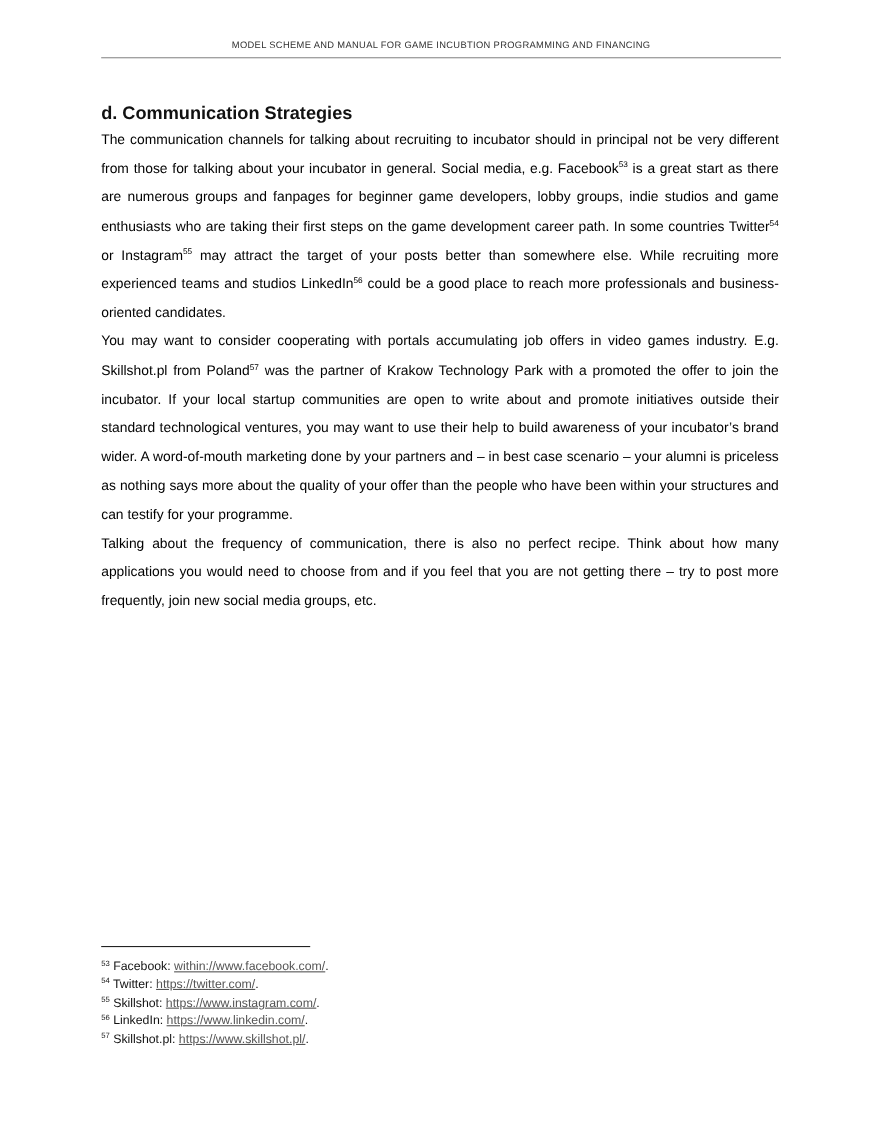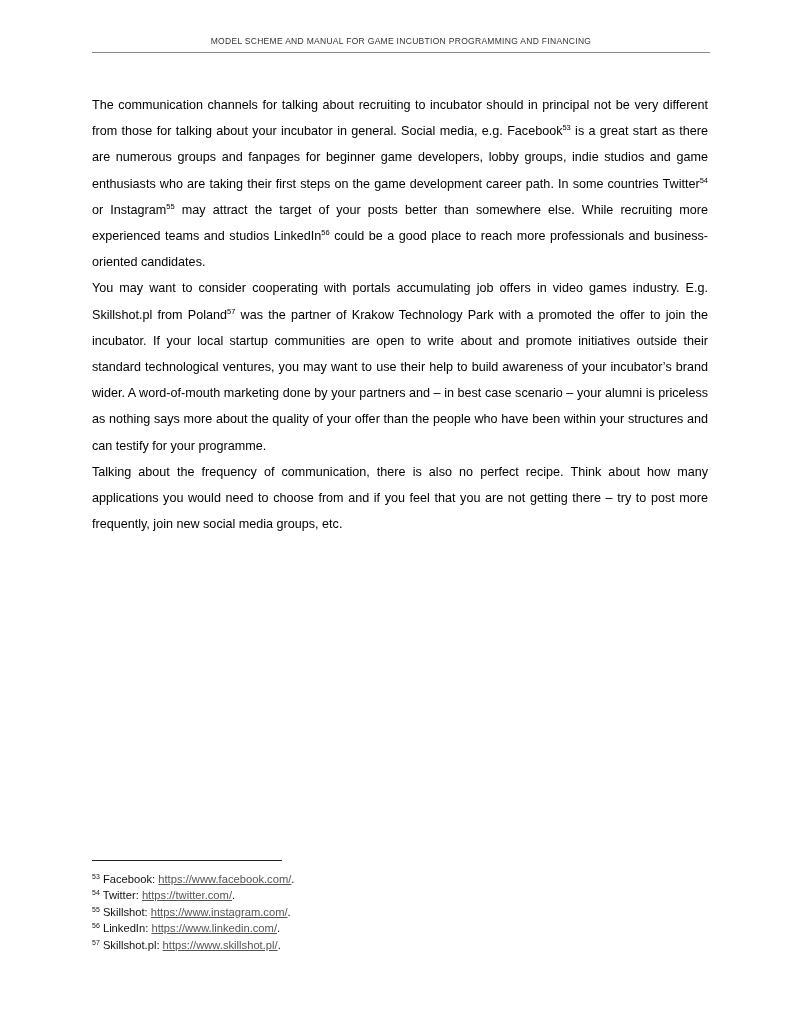--- a/index.html
+++ b/index.html
@@ -16,27 +16,28 @@
   .footnotes sup { font-size: 7px; vertical-align: 4px; }
   .footer { position: absolute; right: 92px; top: 990px; font-size: 9.5px; letter-spacing: 0.2px; color: #222; margin-top: 48px; }
 </style>
 </head>
 <body>
 
 <div class="header">MODEL SCHEME AND MANUAL FOR GAME INCUBTION PROGRAMMING AND FINANCING</div>
 <div class="header-rule"></div>
 
 <div class="content">
+  <h2>d. Communication Strategies</h2>
   <p><span>The communication channels for talking about recruiting to incubator should in principal not be very different from those for talking about your incubator in general. Social media, e.g. Facebook</span><sup>53</sup><span> is a great start as there are numerous groups and fanpages for beginner game developers, lobby groups, indie studios and game enthusiasts who are taking their first steps on the game development career path. In some countries Twitter</span><sup>54</sup><span> or Instagram</span><sup>55</sup><span> may attract the target of your posts better than somewhere else. While recruiting more experienced teams and studios LinkedIn</span><sup>56</sup><span> could be a good place to reach more professionals and business-oriented candidates.</span></p>
   <p><span>You may want to consider cooperating with portals accumulating job offers in video games industry. E.g. Skillshot.pl from Poland</span><sup>57</sup><span> was the partner of Krakow Technology Park with a promoted the offer to join the incubator. If your local startup communities are open to write about and promote initiatives outside their standard technological ventures, you may want to use their help to build awareness of your incubator’s brand wider. A word-of-mouth marketing done by your partners and – in best case scenario – your alumni is priceless as nothing says more about the quality of your offer than the people who have been within your structures and can testify for your programme.</span></p>
   <p>Talking about the frequency of communication, there is also no perfect recipe. Think about how many applications you would need to choose from and if you feel that you are not getting there – try to post more frequently, join new social media groups, etc.</p>
 </div>
 
 <div class="fn-rule"></div>
 <div class="footnotes">
-  <div><sup>53</sup> <span>Facebook: </span><a>https://www.facebook.com/</a><span>.</span></div>
+  <div><sup>53</sup> <span>Facebook: </span><a>within://www.facebook.com/</a><span>.</span></div>
   <div><sup>54</sup> <span>Twitter: </span><a>https://twitter.com/</a><span>.</span></div>
   <div><sup>55</sup> <span>Skillshot: </span><a>https://www.instagram.com/</a><span>.</span></div>
   <div><sup>56</sup> <span>LinkedIn: </span><a>https://www.linkedin.com/</a><span>.</span></div>
   <div><sup>57</sup> <span>Skillshot.pl: </span><a>https://www.skillshot.pl/</a><span>.</span></div>
 </div>
 
 <div class="footer">#046 BALTIC GAME INDUSTRY | 39</div>
 
 </body></html>

